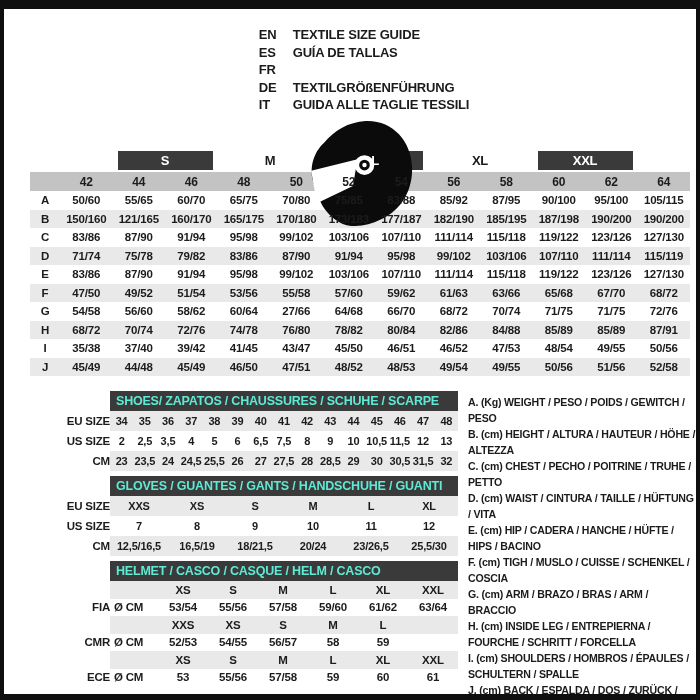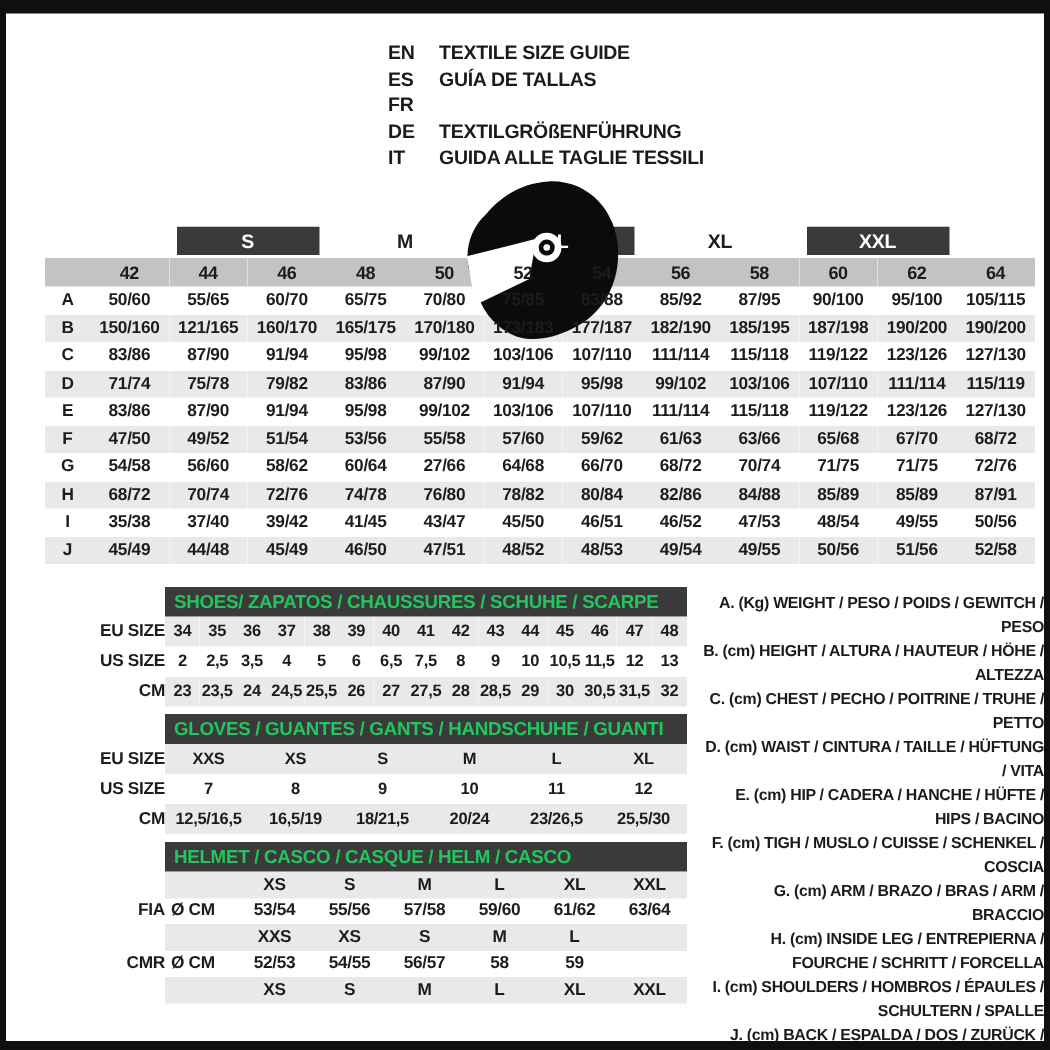--- a/index.html
+++ b/index.html
@@ -25,30 +25,30 @@
   .group-row td { height:21px; background:#fff !important; }
   .grp { height:19px; line-height:19px; margin:0 5px 2px 5px; font-size:13px; text-align:center; }
   .grp.dark { background:#3a3a3a; color:#ffffff; }
   .size-row td { background:#c3c3c3; font-size:12px; height:19px; }
   .main-table tbody tr:nth-child(even) td { background:#e9e9e9; }
   
   .lower { display:flex; margin:15px 0 0 34px; }
   .tables-col { width:422px; flex:0 0 422px; }
   .sec-table { width:420px; margin-bottom:5px; }
   .sec-table td.lbl { text-align:right; font-size:11.5px; background:#fff !important; padding-left:1px; }
-  .bar { background:#3a3a3a; color:#22c55e; text-align:left; padding-left:6px; font-size:12.5px; height:20px; line-height:20px; letter-spacing:-0.2px; }
+  .bar { background:#3a3a3a; color:#5eead4; text-align:left; padding-left:6px; font-size:12.5px; height:20px; line-height:20px; letter-spacing:-0.2px; }
   .shoes-table td, .gloves-table td { height:20px; font-size:11px; }
   .shoes-table tbody tr:nth-child(odd) td.band,
   .gloves-table tbody tr:nth-child(odd) td.band { background:#e9e9e9; }
   .helmet-table td { height:17.5px; font-size:11.5px; }
   .helmet-table tr.shaded td.band { background:#e9e9e9; }
   .helmet-table td.pfx { text-align:left; padding-left:4px; }
   
   .legend { width:236px; padding:3px 0 0 8px; }
-  .legend-item { font-size:10.6px; font-weight:bold; line-height:16px; letter-spacing:-0.2px;text-align:right; }
+  .legend-item { font-size:10.6px; font-weight:bold; line-height:16px; letter-spacing:-0.2px; }
 </style>
 </head>
 <body>
 
 <div class="frame">
 
   <div class="top">
     <div class="langs">
 
         <div class="lang-row">
@@ -735,20 +735,37 @@
 
                 <td class="band">M</td>
 
                 <td class="band">L</td>
 
                 <td class="band">XL</td>
 
                 <td class="band">XXL</td>
 
             </tr>
+            <tr>
+              <td class="lbl">ECE</td>
+              <td class="band pfx">Ø CM</td>
+
+                <td class="band">53</td>
+
+                <td class="band">55/56</td>
+
+                <td class="band">57/58</td>
+
+                <td class="band">59</td>
+
+                <td class="band">60</td>
+
+                <td class="band">61</td>
+
+            </tr>
 
         </tbody>
       </table>
 
     </div>
 
     <div class="legend">
 
         <div class="legend-item">A. (Kg) WEIGHT / PESO / POIDS / GEWITCH / PESO</div>
 

